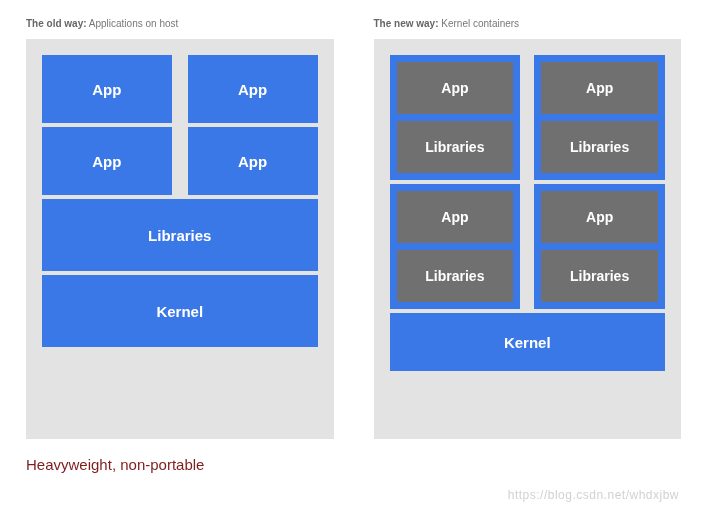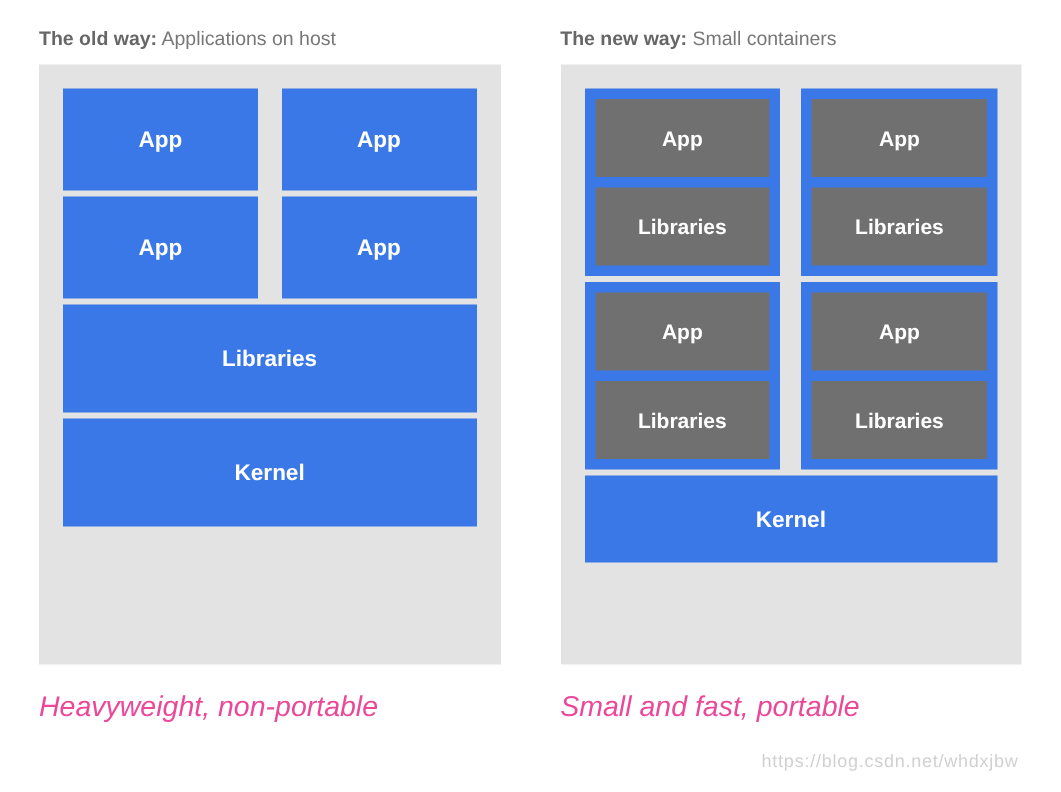--- a/index.html
+++ b/index.html
@@ -16,21 +16,21 @@
       display: flex;
       gap: 40px;
       height: 100%;
     }
     .col {
       flex: 1;
       display: flex;
       flex-direction: column;
     }
     .heading {
-      font-size: 13px;
+      font-size: 10px;
       color: #777;
       margin-bottom: 10px;
       font-weight: 400;
     }
     .heading .bold {
       font-weight: 700;
       color: #666;
     }
     .panel {
       background: #e3e3e3;
@@ -83,29 +83,28 @@
       color: #fff;
       font-weight: 700;
       font-size: 15px;
       display: flex;
       align-items: center;
       justify-content: center;
       height: 58px;
     }
     .caption {
       margin-top: 16px;
-      font-size: 19px;
-      font-style: italic;
-      color: #ec4899;
+      font-size: 15px;
+      color: #7f1d1d;
       line-height: 1.35;
     }
     .watermark {
       position: absolute;
       right: 28px;
-      bottom: 14px;
+      bottom: 26px;
       font-size: 12px;
       color: rgba(120,120,120,0.35);
       letter-spacing: 0.5px;
       font-style: normal;
       pointer-events: none;
     }
   </style>
 </head>
 <body>
 
@@ -128,21 +127,21 @@
       <div class="blue-box tall">Kernel</div>
       <div class="spacer-old"></div>
     </div>
     <div class="caption">
       <div>Heavyweight, non-portable</div>
     </div>
   </div>
 
   <div class="col">
     <div class="heading">
-      <span class="bold">The new way:</span><span> Small containers</span>
+      <span class="bold">The new way:</span><span> Kernel containers</span>
     </div>
     <div class="panel">
       <div class="container2x2top">
         <div class="container-col">
           <div class="gray-box">App</div>
           <div class="gray-box">Libraries</div>
         </div>
         <div class="container-col">
           <div class="gray-box">App</div>
           <div class="gray-box">Libraries</div>
@@ -154,19 +153,18 @@
           <div class="gray-box">Libraries</div>
         </div>
         <div class="container-col">
           <div class="gray-box">App</div>
           <div class="gray-box">Libraries</div>
         </div>
       </div>
       <div class="kernel-new">Kernel</div>
     </div>
     <div class="caption">
-      <div>Small and fast, portable</div>
     </div>
   </div>
 
 </div>
 
 <div class="watermark">https://blog.csdn.net/whdxjbw</div>
 
 </body></html>

